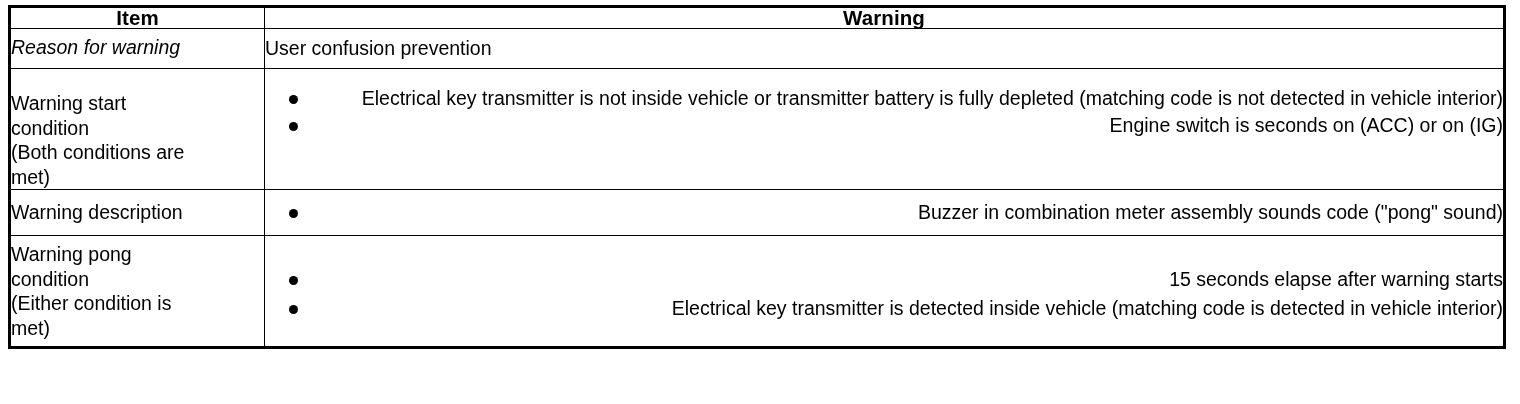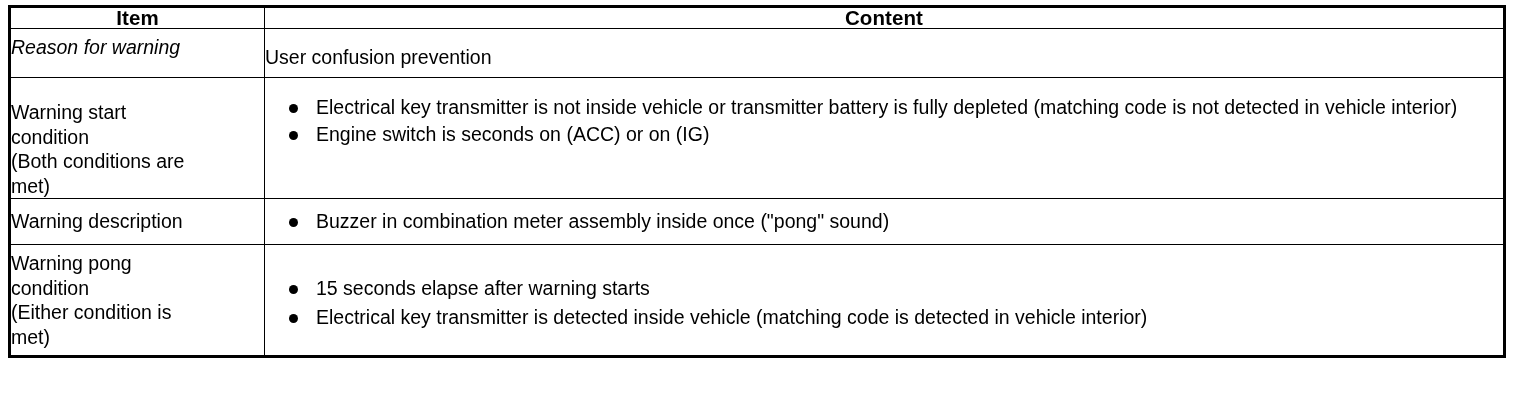--- a/index.html
+++ b/index.html
@@ -75,41 +75,42 @@
     display: block;
     font-size: 19.5px;
     line-height: 24px;
     padding: 1px 0 2px 0;
   }
 
   ul.bullets {
     list-style: none;
     margin: 0;
     padding: 0;
+    text-align: right;
   }
   ul.bullets > li {
     position: relative;
     padding-left: 51px;
     margin: 0;
     font-size: 19.5px;
     line-height: 25px;
   }
   ul.bullets > li .dot {
     position: absolute;
     left: 24px;
     top: 9px;
     width: 9px;
     height: 9px;
     background: #000000;
     border-radius: 50%;
   }
   ul.bullets > li .btext { display: block; }
 
   
-  .row-reason .content-cell { padding-top: 15px; padding-bottom: 6px; margin-left: 32px; }
+  .row-reason .content-cell { padding-top: 6px; padding-bottom: 6px; margin-left: 32px; }
   .row-reason .item-cell    { padding-top: 6px; padding-bottom: 6px; font-style: italic; }
 
   .row-start .content-cell  { padding-top: 17px; padding-bottom: 12px; }
   .row-start .item-cell     { padding-top: 22px; }
   .row-start ul.bullets > li { margin-bottom: 2px; }
 
   .row-desc .content-cell   { padding-top: 10px; padding-bottom: 10px; }
   .row-desc .item-cell      { padding-top: 10px; padding-bottom: 10px; }
 
   .row-stop .content-cell   { padding-top: 31px; padding-bottom: 16px; }
@@ -123,21 +124,21 @@
 
   <table class="spec-table">
     <colgroup>
       <col class="col-item">
       <col class="col-content">
     </colgroup>
 
     <thead>
       <tr>
         <th class="hdr-cell">Item</th>
-        <th class="hdr-cell">Content</th>
+        <th class="hdr-cell">Warning</th>
       </tr>
     </thead>
 
     <tbody>
 
       <tr class="row-reason">
         <td class="item-cell">
           <span class="line">Reason for warning</span>
         </td>
         <td class="content-cell">
@@ -167,21 +168,21 @@
       </tr>
 
       <tr class="row-desc">
         <td class="item-cell">
           <span class="line">Warning description</span>
         </td>
         <td class="content-cell">
           <ul class="bullets">
             <li>
               <span class="dot"></span>
-              <span class="btext">Buzzer in combination meter assembly inside once ("pong" sound)</span>
+              <span class="btext">Buzzer in combination meter assembly sounds code ("pong" sound)</span>
             </li>
           </ul>
         </td>
       </tr>
 
       <tr class="row-stop">
         <td class="item-cell">
           <span class="line">Warning pong</span>
           <span class="line">condition</span>
           <span class="line">(Either condition is</span>

